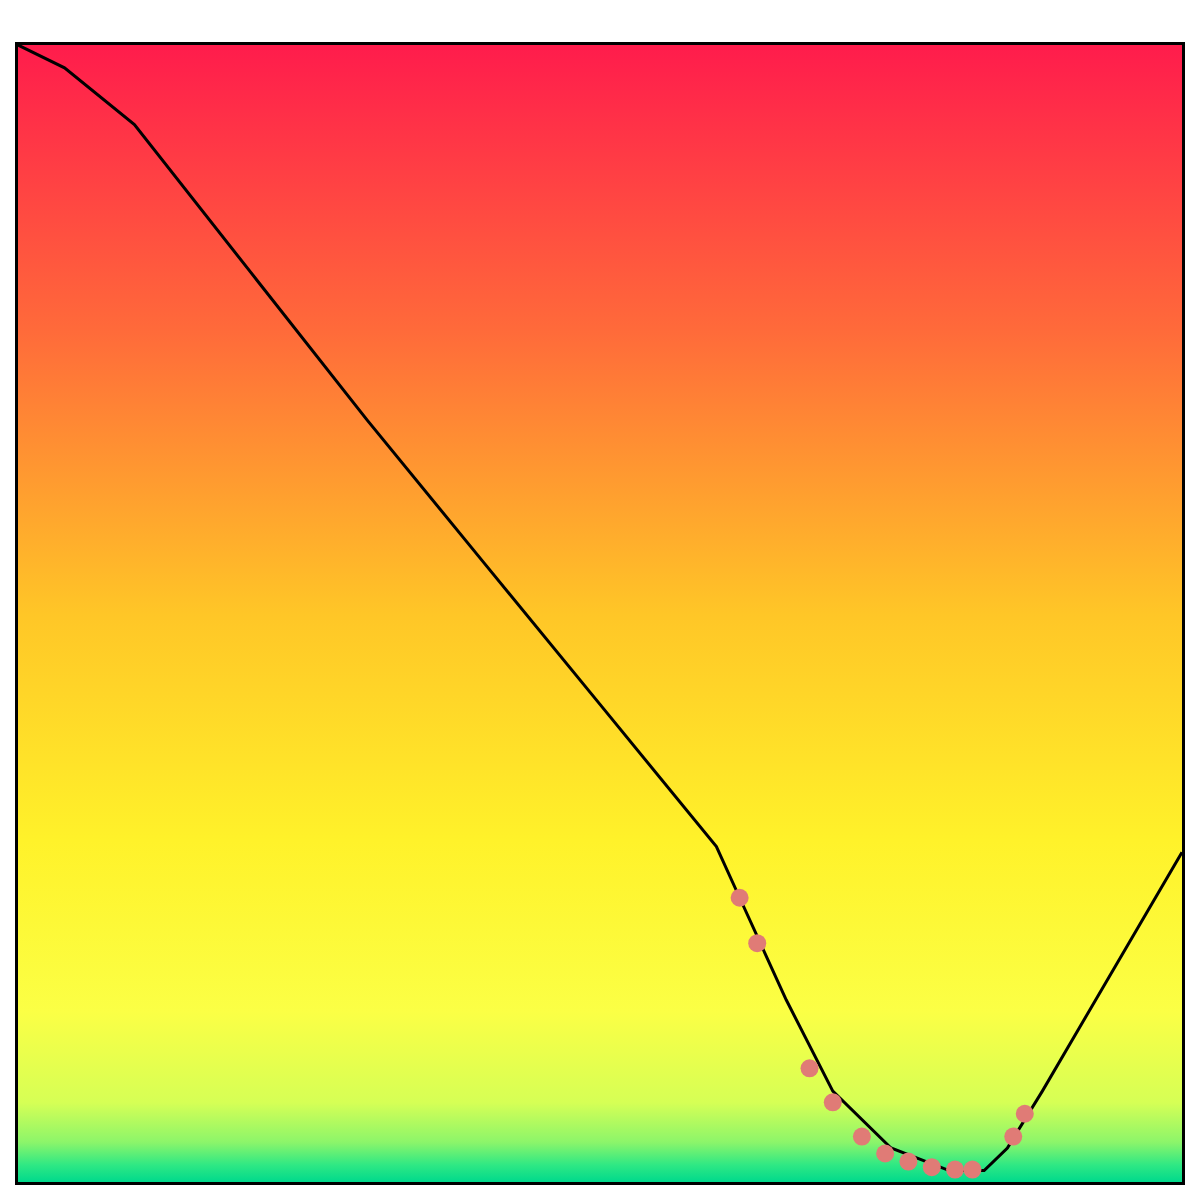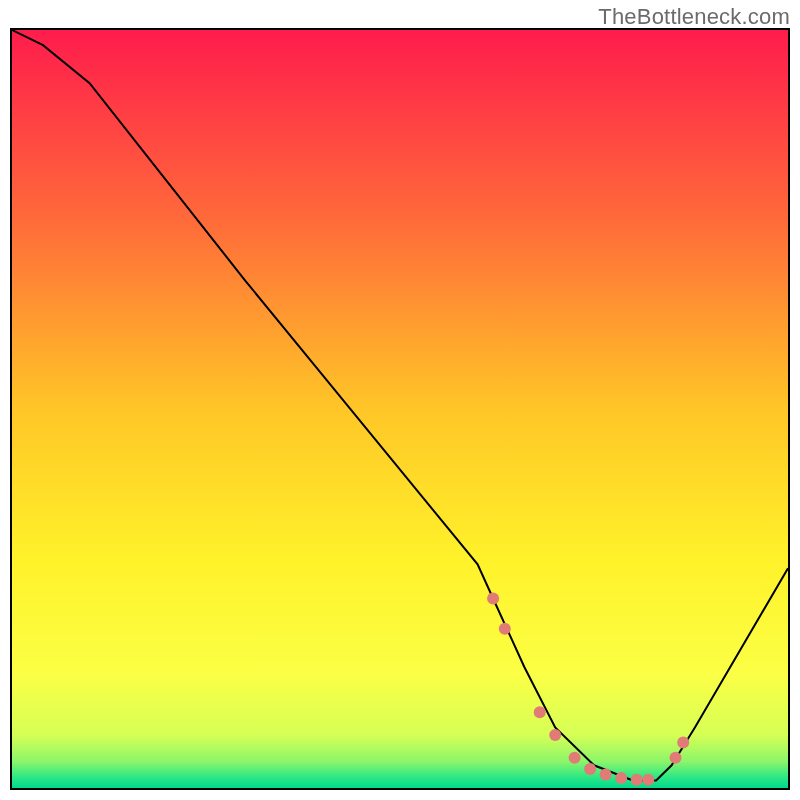--- a/index.html
+++ b/index.html
@@ -45,21 +45,20 @@
     inset: 0;
     width: 100%;
     height: 100%;
   }
 </style>
 </head>
 <body>
 
 <div class="chart-container">
 
-  <div class="attribution">TheBottleneck.com</div>
 
   <div class="plot-frame">
     <svg class="gradient-bg" viewBox="0 0 776 758" preserveAspectRatio="none">
       <defs>
         <linearGradient id="bg-grad" x1="0" y1="0" x2="0" y2="1">
             <stop offset="0%" stop-color="#ff1c4c"></stop>
             <stop offset="25%" stop-color="#ff6a3a"></stop>
             <stop offset="50%" stop-color="#ffc627"></stop>
             <stop offset="70%" stop-color="#fff22a"></stop>
             <stop offset="85%" stop-color="#fbff45"></stop>

